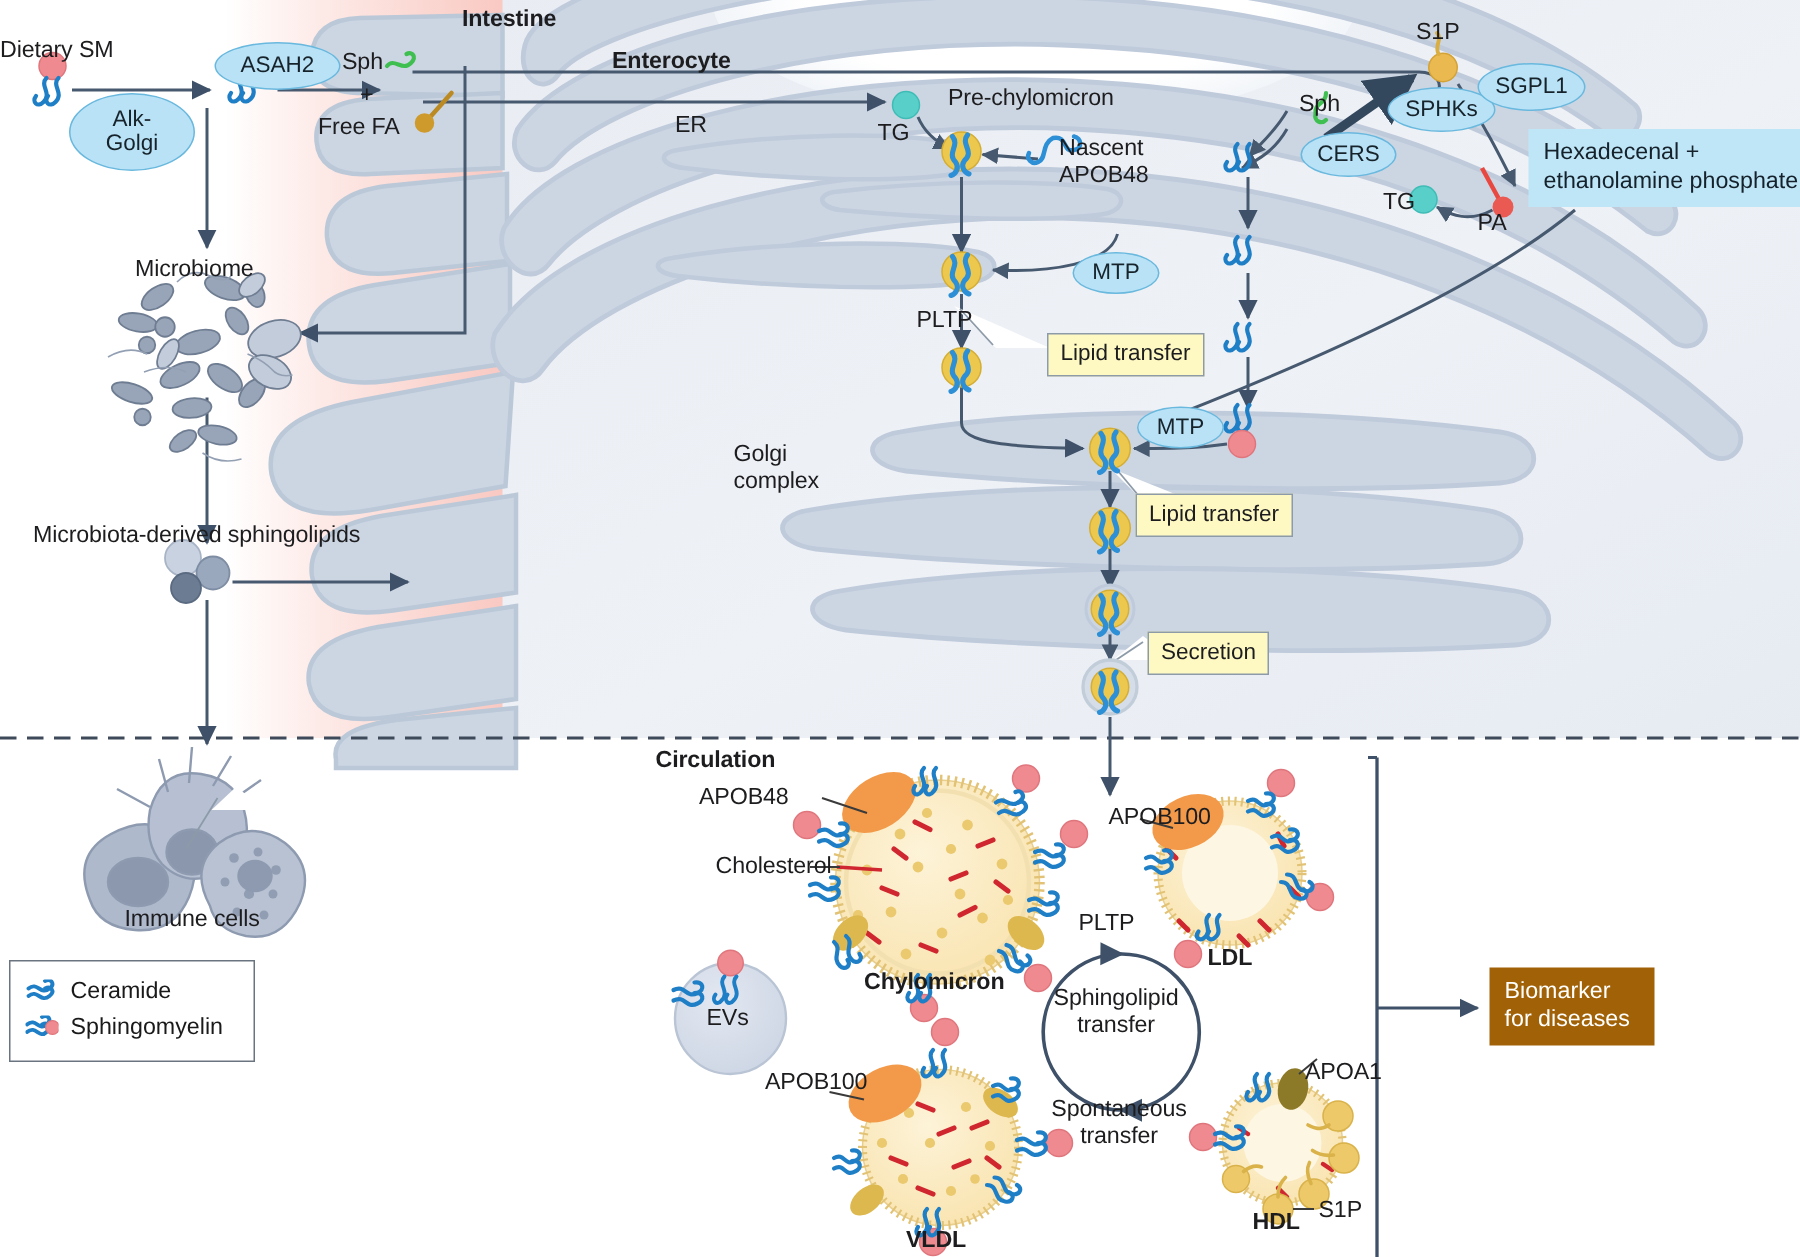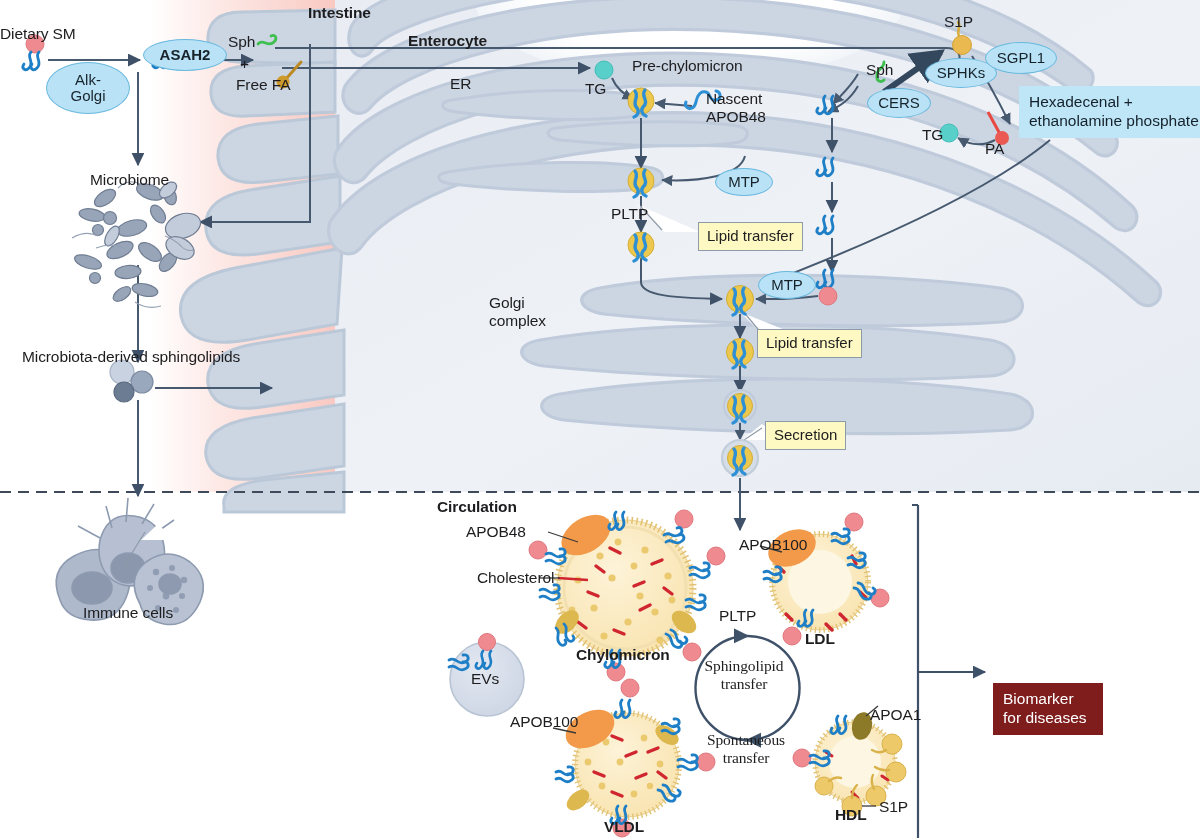--- a/index.html
+++ b/index.html
@@ -28,21 +28,21 @@
   .txt {
     position: absolute;
     font-family: "Liberation Sans", sans-serif;
     font-size: 15.5px;
     color: #1d1d1f;
     white-space: nowrap;
     line-height: 1.16;
     letter-spacing: -0.1px;
   }
   .txt.bold { font-weight: bold; }
-  .txt.ctr { text-align: center; font-family: Liberation Serif, serif; }
+  .txt.ctr { text-align: center; }
   .enz {
     position: absolute;
     display: flex;
     align-items: center;
     justify-content: center;
     text-align: center;
     background: #b9e2f6;
     border: 1.3px solid #69b8de;
     border-radius: 50%;
     font-size: 15px;
@@ -63,23 +63,22 @@
   .bluebox {
     position: absolute;
     background: #bfe6f7;
     color: #15222c;
     font-size: 15.5px;
     padding: 6px 9px 7px 10px;
     line-height: 1.25;
     white-space: nowrap;
   }
   .bluebox.solid {
-    background: #7f1d1d;
+    background: #a16207;
     color: #ffffff;
-    margin-top: 38px;
   }
   .legendbox {
     position: absolute;
     border: 1px solid #6a7480;
     background: #fff;
     padding: 8px 10px 9px 10px;
   }
   .legrow {
     display: flex;
     align-items: center;
@@ -667,24 +666,24 @@
   <div class="txt bold" style="left:408px; top:4px;margin-top:28px;">Enterocyte</div>
   <div class="txt bold" style="left:437px; top:498px;">Circulation</div>
 
   <div class="txt" style="left:0px; top:25px;">Dietary SM</div>
   <div class="enz" style="left:46px; top:62px; width:84px; height:52px;">
     <span style="display:block">
       <span>Alk-</span><br>
       <span>Golgi</span>
     </span>
   </div>
-  <div class="enz" style="left:143px; top:39px; width:84px; height:32px;font-weight:bold;">ASAH2</div>
+  <div class="enz" style="left:143px; top:28px; width:84px; height:32px;">ASAH2</div>
   <div class="txt" style="left:228px; top:33px;">Sph</div>
   <div class="txt" style="left:240px; top:55px;">+</div>
-  <div class="txt" style="left:212px; top:76px;margin-left:24px;">Free FA</div>
+  <div class="txt" style="left:212px; top:76px;">Free FA</div>
 
   <div class="txt" style="left:90px; top:171px;">Microbiome</div>
   <div class="txt" style="left:22px; top:348px;">Microbiota-derived sphingolipids</div>
   <div class="txt" style="left:83px; top:604px;">Immune cells</div>
 
 
   <div class="txt" style="left:450px; top:75px;">ER</div>
   <div class="txt" style="left:585px; top:80px;">TG</div>
   <div class="txt" style="left:632px; top:57px;">Pre-chylomicron</div>
   <div class="txt" style="left:706px; top:90px;">
@@ -741,14 +740,31 @@
   <div class="txt ctr" style="left:688px; top:731px; width:116px;">
     <span>Spontaneous</span><br>
     <span>transfer</span>
   </div>
 
   <div class="bluebox solid" style="left:993px; top:645px; width:110px;">
     <span>Biomarker</span><br>
     <span>for diseases</span>
   </div>
 
+  <div class="legendbox" style="left:6px; top:640px; width:164px; height:68px;">
+    <div class="legrow">
+      <svg width="22" height="16" viewBox="0 0 22 16">
+        <path d="M2,6 c6,-5 8,5 14,0 c4,-3 1,-7 -3,-5" fill="none" stroke="#1f7fc6" stroke-width="2.6" stroke-linecap="round"></path>
+        <path d="M2,11 c6,-5 8,5 14,0 c4,-3 1,-7 -3,-5" fill="none" stroke="#1f7fc6" stroke-width="2.6" stroke-linecap="round"></path>
+      </svg>
+      <span>Ceramide</span>
+    </div>
+    <div class="legrow">
+      <svg width="22" height="16" viewBox="0 0 22 16">
+        <path d="M1,6 c6,-5 8,5 13,0 c4,-3 1,-7 -3,-5" fill="none" stroke="#1f7fc6" stroke-width="2.6" stroke-linecap="round"></path>
+        <path d="M1,11 c6,-5 8,5 13,0 c4,-3 1,-7 -3,-5" fill="none" stroke="#1f7fc6" stroke-width="2.6" stroke-linecap="round"></path>
+        <circle cx="18" cy="8" r="4.6" fill="#ef8b90" stroke="#e0767d" stroke-width="0.8"></circle>
+      </svg>
+      <span>Sphingomyelin</span>
+    </div>
+  </div>
 
 </div>
 
 </body></html>

